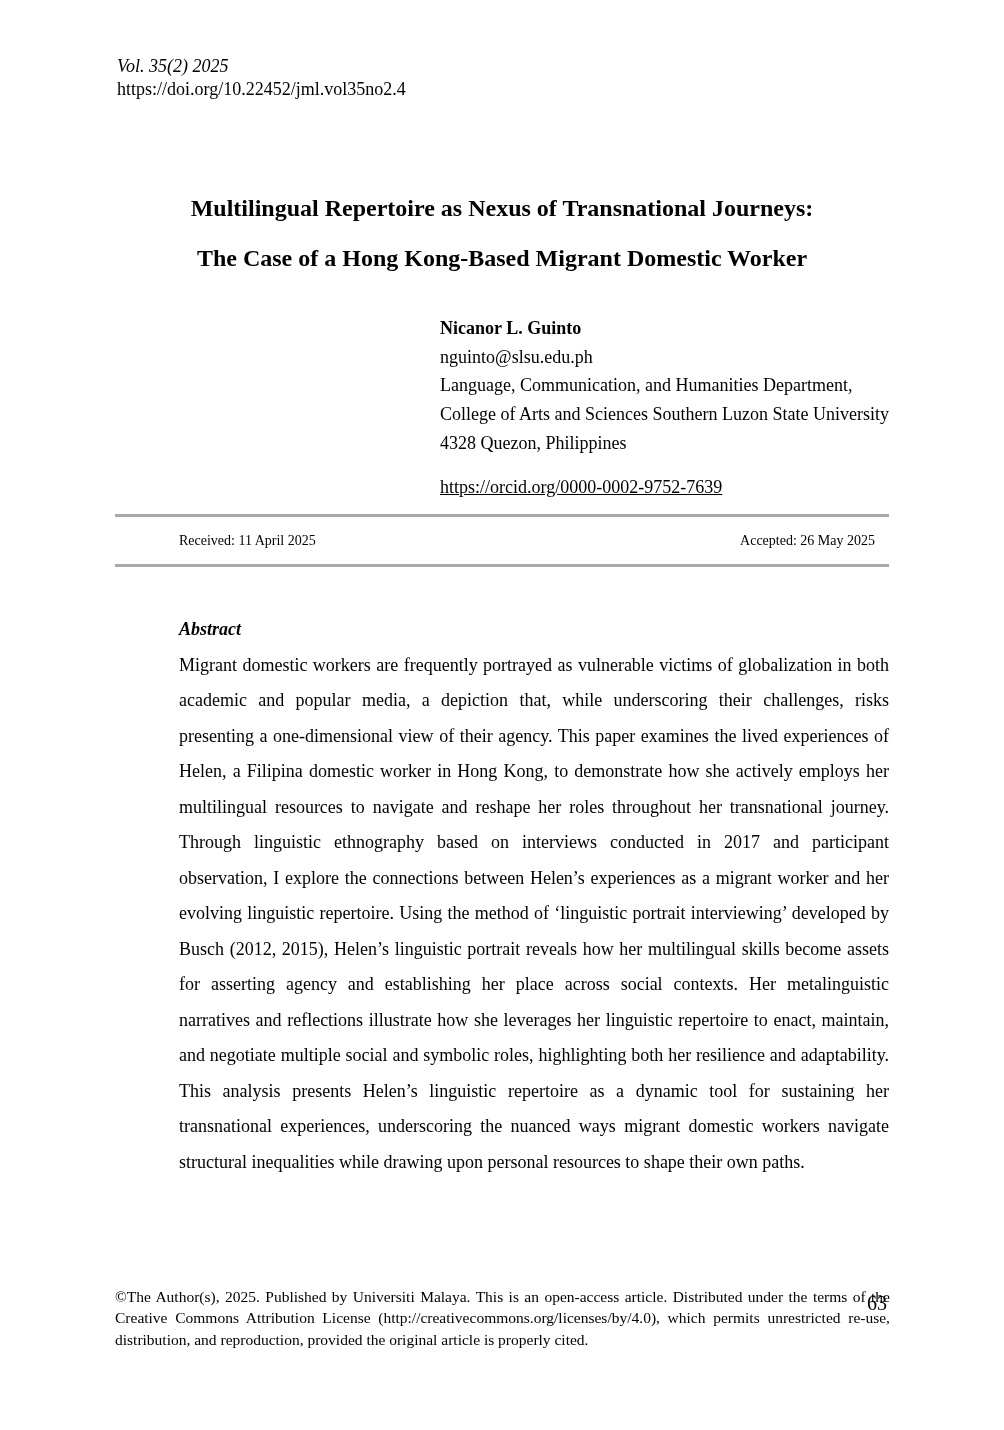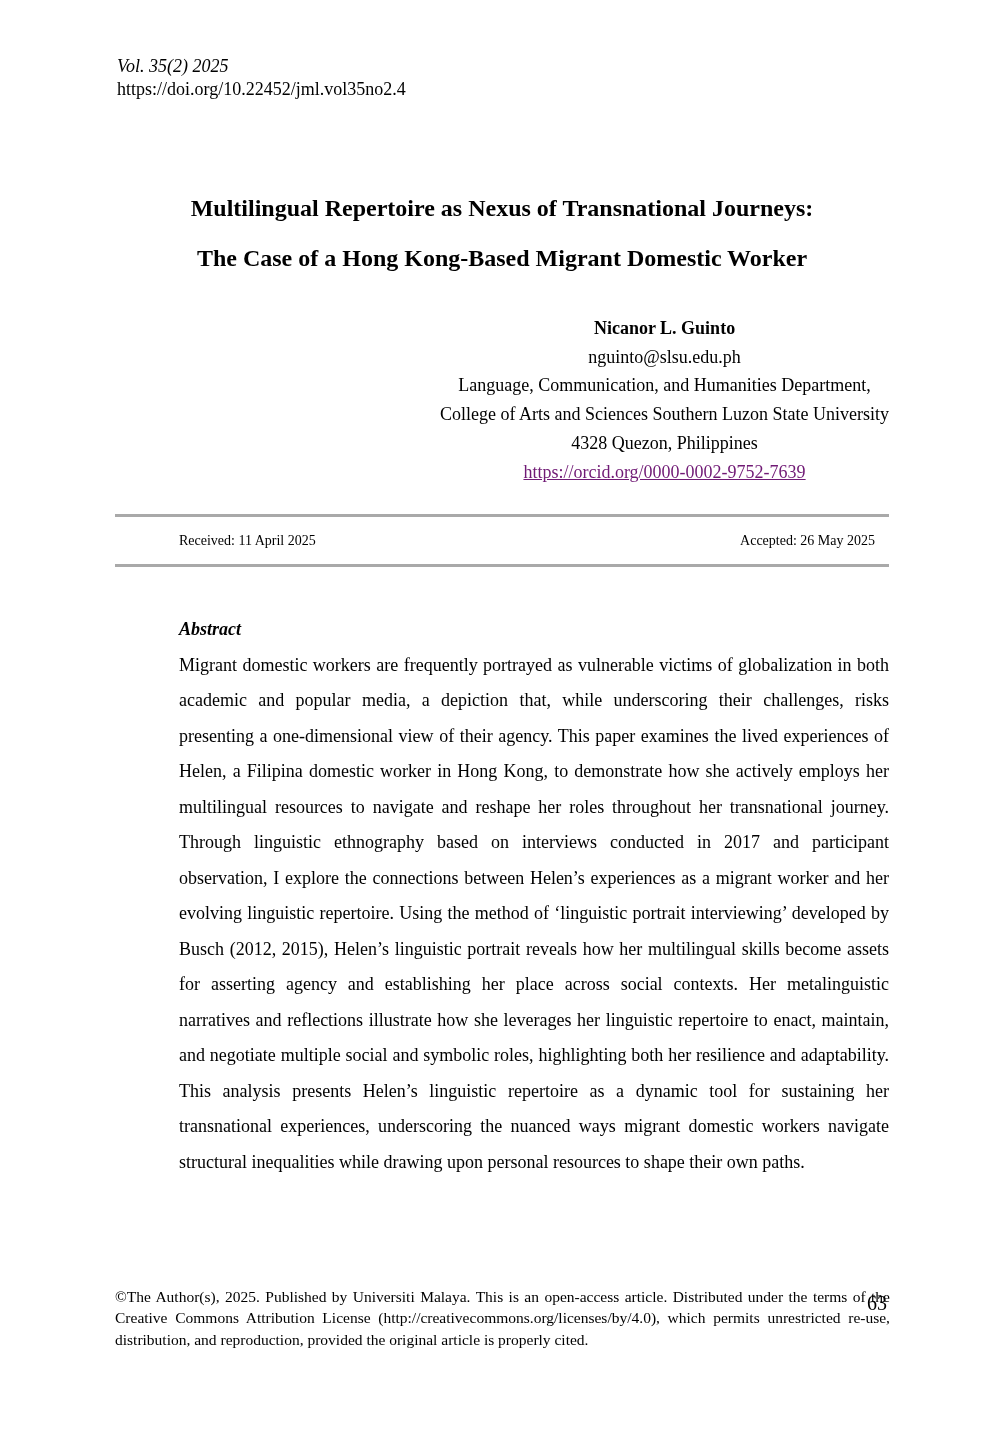--- a/index.html
+++ b/index.html
@@ -35,31 +35,32 @@
     font-size: 24px;
     font-weight: 700;
     line-height: 50px;
   }
 
   
   .author {
     position: absolute;
     right: 115px;
     top: 314px;
-    text-align: center;
+    text-align: left;
     font-size: 18px;
     line-height: 28.7px;
     white-space: nowrap;
   }
   .author .bold { font-weight: 700; }
   .author a.orcid {
     display: block;
-    color: #701a75;
+    color: #000000;
     text-decoration: underline;
     cursor: pointer;
+    margin-top: 15px;
   }
 
   
   .dates {
     position: absolute;
     left: 115px;
     top: 514px;
     width: 774px;
     height: 53px;
     border-top: 3px solid #a9a9a9;

